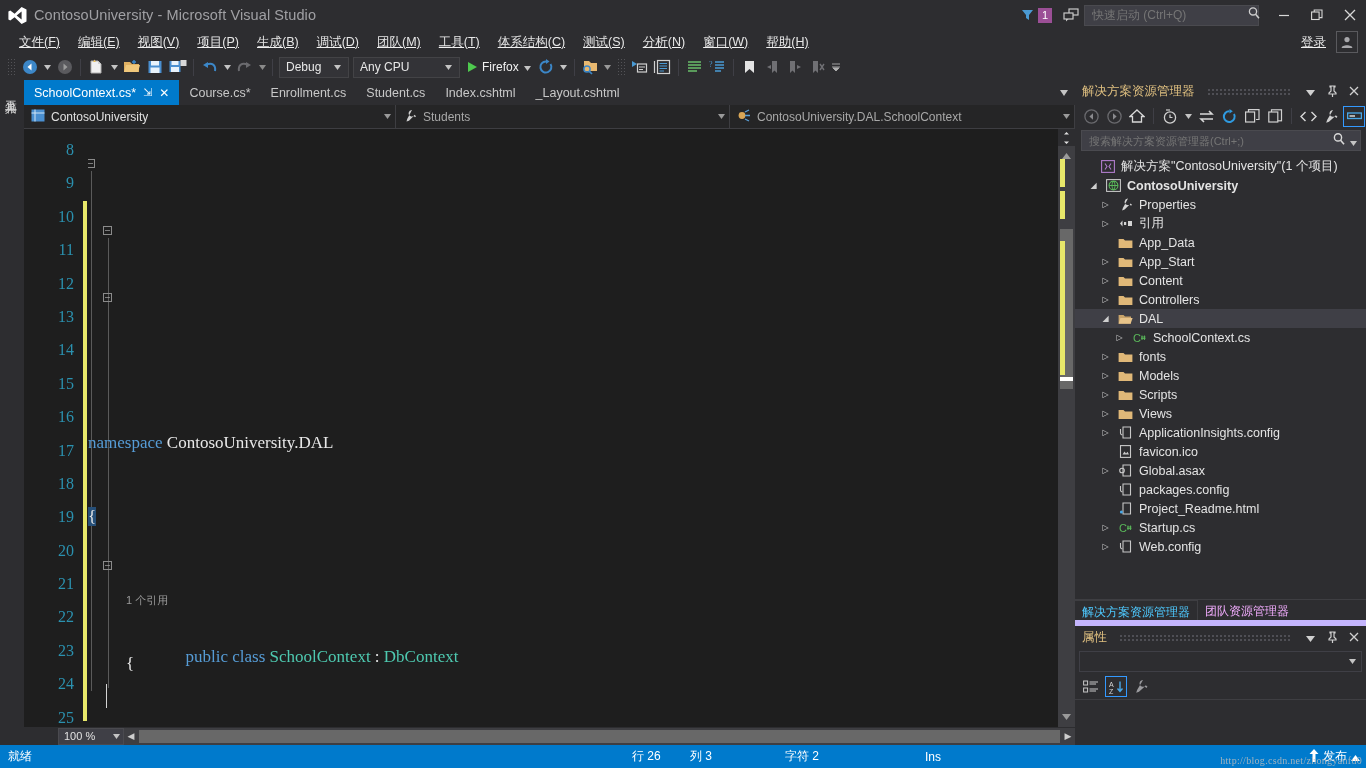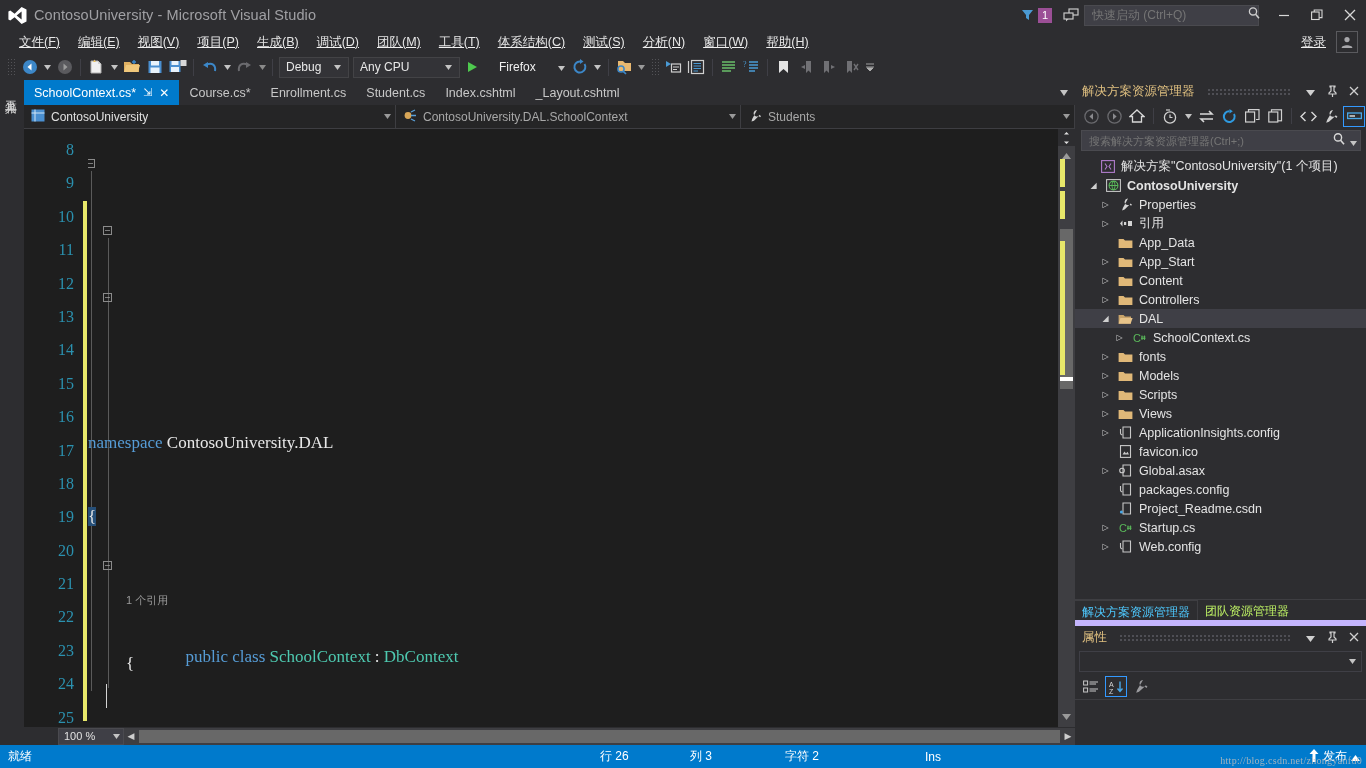--- a/index.html
+++ b/index.html
@@ -57,21 +57,21 @@
   .tb-ico { width: 23px; height: 22px; display: flex; align-items: center; justify-content: center; }
   .tb-caret { width: 12px; height: 22px; display:flex; align-items:center; justify-content:center; }
   .combo {
     height: 21px; background: #333337; border: 1px solid #434346; display: flex;
     align-items: center; padding: 0 2px 0 6px; font-size: 12px; color: #e8e8e8; margin: 0 2px;
   }
   .combo .cb-label { white-space: nowrap; }
   .combo .cb-arrow { margin-left: auto; padding: 0 5px; color:#c4c4c4; font-size:8px; }
   .combo.w-debug { width: 70px; }
   .combo.w-cpu { width: 107px; }
-  .run-btn { display:flex; align-items:center; gap:22px; padding: 0 4px 0 6px; height:22px; font-size:12px;}
+  .run-btn { display:flex; align-items:center; gap:5px; padding: 0 4px 0 6px; height:22px; font-size:12px;}
   .tri { width:0;height:0;border-left:9px solid #4ec94e;border-top:5.5px solid transparent;border-bottom:5.5px solid transparent;}
 
   
   .body { flex: 1; display: flex; min-height: 0; }
   .leftrail {
     width: 24px; background: #2d2d30; flex: 0 0 24px; padding-top: 4px;
   }
   .vtab {
     writing-mode: vertical-rl; font-size: 12px; color: #d4d4d4; background: #2d2d30;
     padding: 7px 4px; letter-spacing: 1px; width: 22px; margin-left:1px;
@@ -169,21 +169,21 @@
     font-family:"Liberation Sans", sans-serif;
   }
   .tree { flex: 1; overflow: hidden; padding-top: 3px; font-size: 12.5px; }
   .trow { height: 19px; display: flex; align-items: center; gap: 5px; padding-right: 4px; color: #e4e4e4; }
   .trow.sel { background: #3f3f46; }
   .twist { width: 13px; text-align: center; color: #cfcfcf; font-size: 8px; flex:0 0 13px;}
   .tico { width: 17px; display: flex; align-items: center; justify-content: center; flex:0 0 17px;}
   .tlabel { white-space: nowrap; }
   .tlabel.bold { font-weight: bold; }
   .se-tabs { height: 21px; display: flex; align-items: stretch; border-top: 1px solid #3e3e42; }
-  .se-tab { font-size: 12px; padding: 3px 7px 0 7px; color: #bef264; }
+  .se-tab { font-size: 12px; padding: 3px 7px 0 7px; color: #f0abfc; }
   .se-tab.active { color: #4ec9ff; border-top: 1px solid #3e3e42; background:#2d2d30; border-right:1px solid #3e3e42;}
 
   
   .props { border-top: 6px solid #c4b5fd; }
   .props-combo { height: 21px; margin: 2px 4px; background:#2d2d30; border:1px solid #3f3f46;
                  display:flex; align-items:center; padding-right:5px; }
   .props-combo .pc-arrow { margin-left:auto; font-size:8px; color:#c4c4c4;}
   .props-toolbar { height: 26px; display: flex; align-items: center; gap: 3px; padding-left: 5px;
                    border-bottom: 1px solid #3e3e42; }
   .props-body { height: 45px; background:#2d2d30; }
@@ -515,41 +515,41 @@
                 <path d="M0.5 4 H13.5 M4 0.5 V12.5" stroke="#cfe4f5" stroke-width="1"></path>
               </svg>
           </span>
           <span class="nc-text" style="color:#e0e0e0">ContosoUniversity</span>
           <span class="nc-arrow">
             <svg width="7" height="5" viewBox="0 0 7 5">
                 <path d="M0 0 L7 0 L3.5 5 Z" fill="#9a9a9a"></path>
               </svg>
           </span>
         </div>
+        <div class="navcombo nav3">
+          <span>
+            <svg width="14" height="13" viewBox="0 0 14 13">
+                <path d="M9 1 A3.2 3.2 0 1 0 11.6 5.8 L13 7.2 L12 8.2 L10.7 7 L6 11.8 L3.5 12.5 L4.2 10 Z" fill="#d0d0d0"></path>
+              </svg>
+          </span>
+          <span class="nc-text">Students</span>
+          <span class="nc-arrow">
+            <svg width="7" height="5" viewBox="0 0 7 5">
+                <path d="M0 0 L7 0 L3.5 5 Z" fill="#9a9a9a"></path>
+              </svg>
+          </span>
+        </div>
         <div class="navcombo nav2">
           <span>
             <svg width="14" height="13" viewBox="0 0 14 13">
                 <circle cx="5" cy="6.5" r="3.4" fill="#d8a657"></circle>
                 <path d="M8 3 L12 1 M8 6.5 H13 M8 10 L12 12" stroke="#5aa0d8" stroke-width="1.3"></path>
               </svg>
           </span>
           <span class="nc-text">ContosoUniversity.DAL.SchoolContext</span>
-          <span class="nc-arrow">
-            <svg width="7" height="5" viewBox="0 0 7 5">
-                <path d="M0 0 L7 0 L3.5 5 Z" fill="#9a9a9a"></path>
-              </svg>
-          </span>
-        </div>
-        <div class="navcombo nav3">
-          <span>
-            <svg width="14" height="13" viewBox="0 0 14 13">
-                <path d="M9 1 A3.2 3.2 0 1 0 11.6 5.8 L13 7.2 L12 8.2 L10.7 7 L6 11.8 L3.5 12.5 L4.2 10 Z" fill="#d0d0d0"></path>
-              </svg>
-          </span>
-          <span class="nc-text">Students</span>
           <span class="nc-arrow">
             <svg width="7" height="5" viewBox="0 0 7 5">
                 <path d="M0 0 L7 0 L3.5 5 Z" fill="#9a9a9a"></path>
               </svg>
           </span>
         </div>
       </div>
 
       <div class="codearea">
         <div class="code-scroll">
@@ -963,21 +963,21 @@
         </div>
 
         <div class="trow">
           <span class="twist" style="margin-left:24px"></span>
           <span class="tico">
             <svg width="14" height="13" viewBox="0 0 14 13">
                 <path d="M4 1 H11.5 V12 H4 Z" fill="none" stroke="#c8c8c8" stroke-width="1.1"></path>
                 <circle cx="2.4" cy="10" r="1.5" fill="#4aa8e8"></circle>
               </svg>
           </span>
-          <span class="tlabel">Project_Readme.csdn</span>
+          <span class="tlabel">Project_Readme.html</span>
         </div>
 
         <div class="trow">
           <span class="twist" style="margin-left:24px">▷</span>
           <span class="tico">
             <svg width="14" height="12" viewBox="0 0 14 12">
                 <text x="0" y="10" font-family="Liberation Sans, sans-serif" font-size="11" fill="#5ab85a">C</text>
                 <path d="M9 3.5 V8 M11.5 3.5 V8 M8 5 H12.5 M8 6.6 H12.5" stroke="#5ab85a" stroke-width="0.9"></path>
               </svg>
           </span>
@@ -1050,21 +1050,21 @@
               </svg>
           </span>
         </div>
         <div class="props-body"></div>
       </div>
     </div>
   </div>
 
   <div class="statusbar">
     <span class="st-ready">就绪</span>
-    <span class="st-cell" style="left:600px">行 26</span>
+    <span class="st-cell" style="left:632px">行 26</span>
     <span class="st-cell" style="left:690px">列 3</span>
     <span class="st-cell" style="left:785px">字符 2</span>
     <span class="st-cell" style="left:925px">Ins</span>
     <span class="st-right">
       <span>
         <svg width="10" height="13" viewBox="0 0 10 13">
             <path d="M5 0 L9.5 5 H6.5 V13 H3.5 V5 H0.5 Z" fill="#ffffff"></path>
           </svg>
       </span>
       <span>发布</span>

